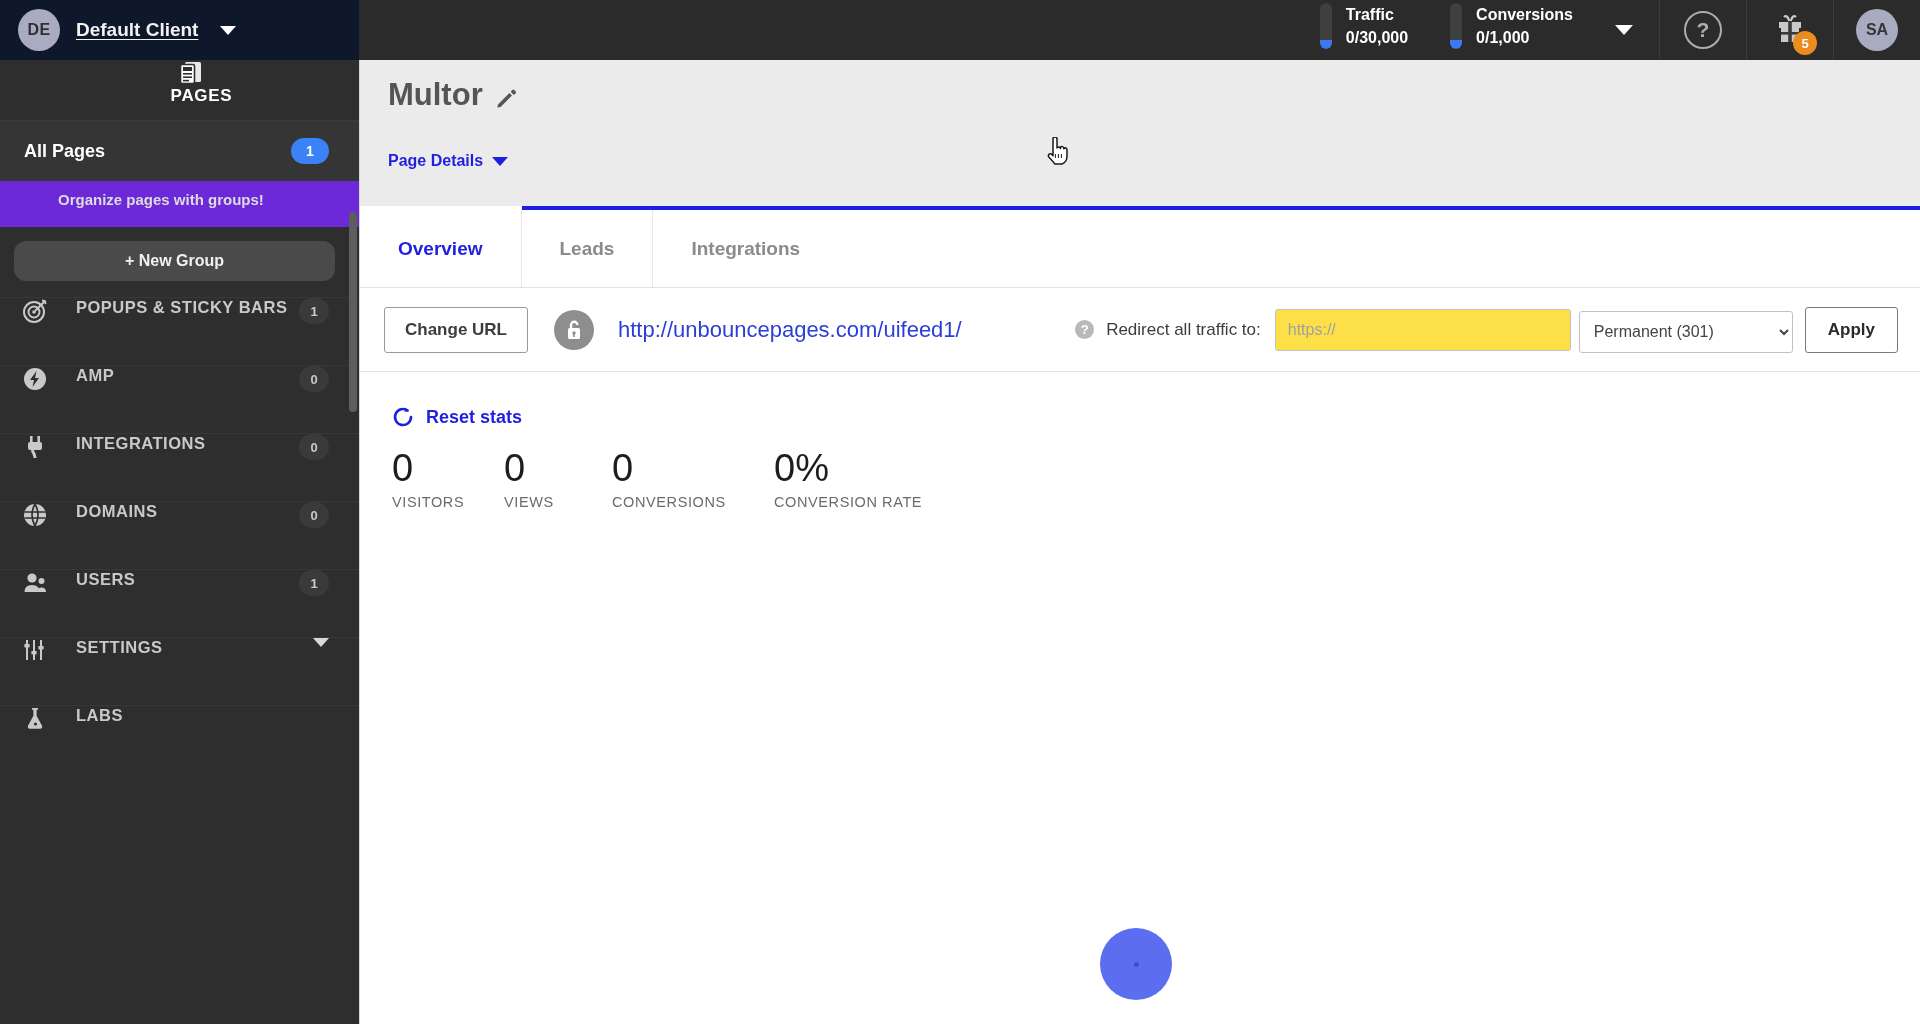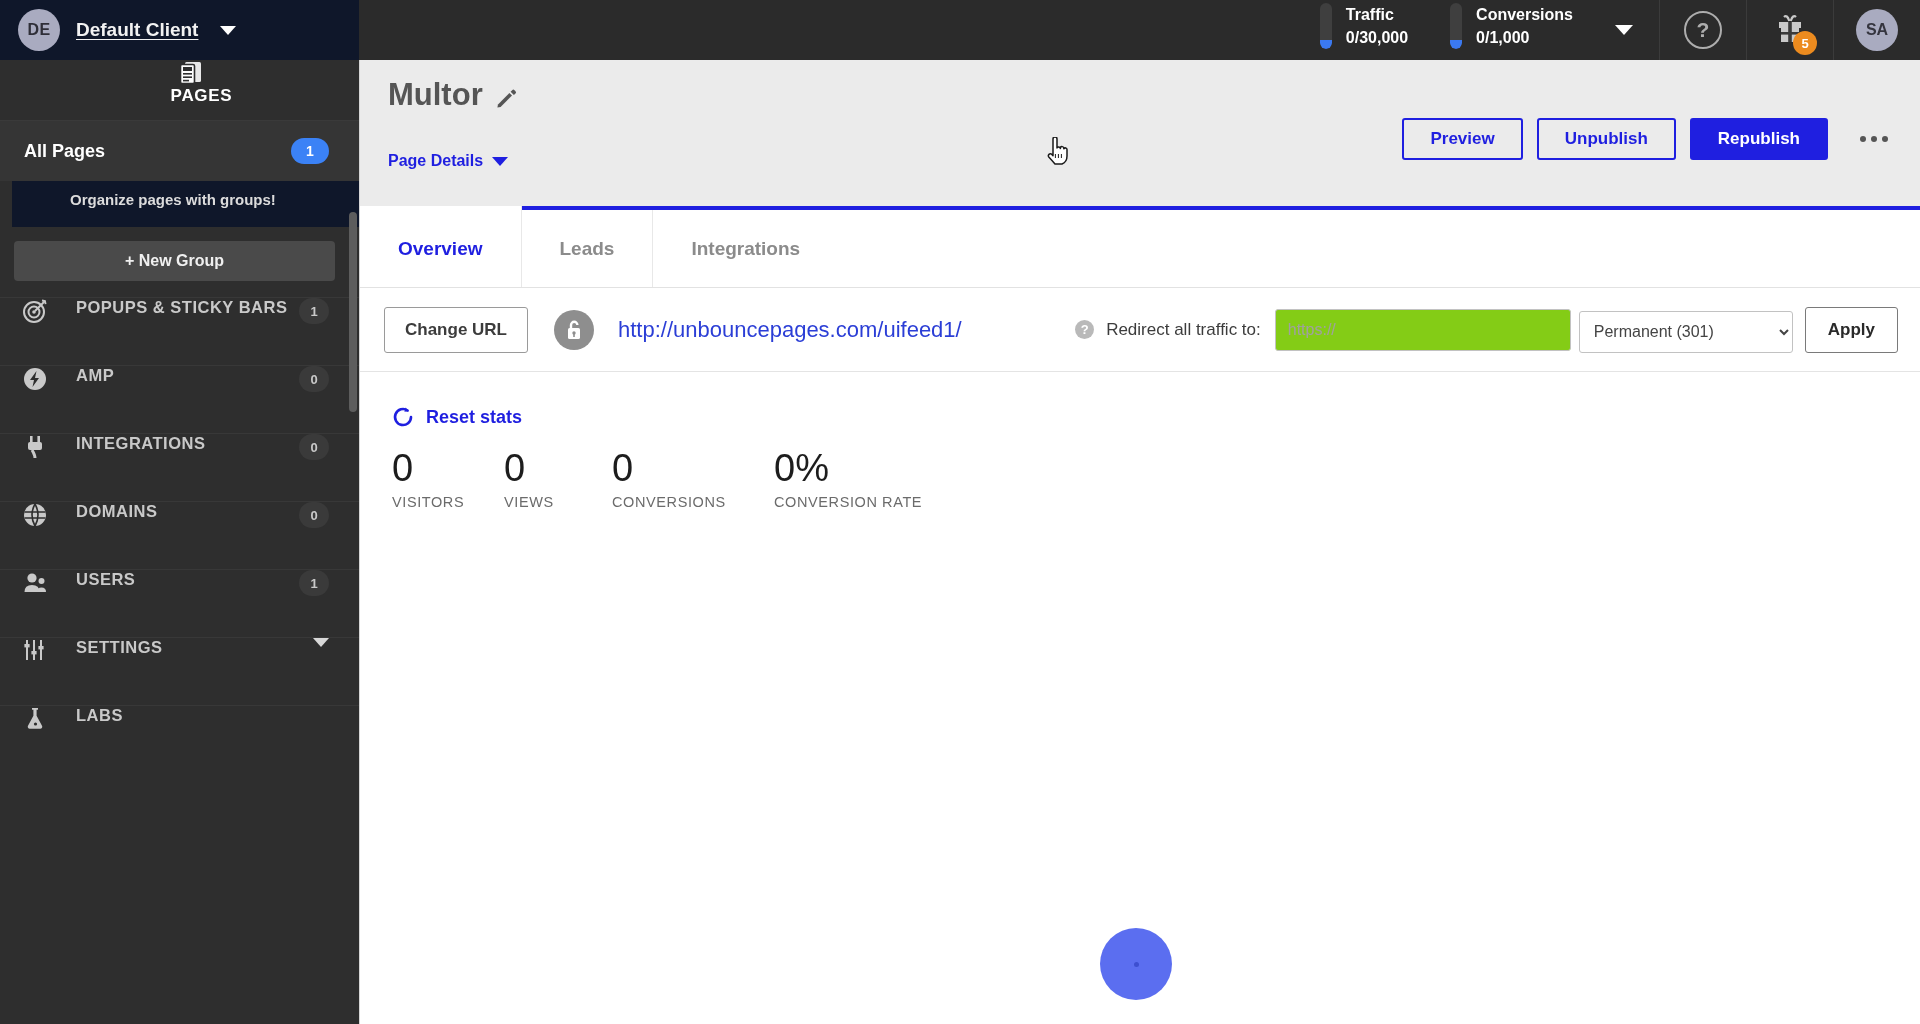--- a/index.html
+++ b/index.html
@@ -133,29 +133,28 @@
   }
   .allpages-row .lbl { color: #ffffff; font-size: 18px; font-weight: bold; flex: 1 1 auto; }
   .pill-blue {
     min-width: 38px; height: 26px; border-radius: 13px;
     background: #3b82f6; color: #ffffff;
     font-size: 14px; font-weight: bold;
     display: flex; align-items: center; justify-content: center;
     padding: 0 10px;
   }
   .group-promo {
-    background: #0f172a;
+    background: #6d28d9;
     padding: 4px 34px 12px 58px;
-    margin-left: 12px;
   }
   .promo-title { color: #dcdcdc; font-size: 15px; font-weight: bold; line-height: 30px; }
   .promo-body { color: #b5b5b5; font-size: 15px; line-height: 25px; }
   .newgroup-wrap { background: #2e2e2e; padding: 14px 24px 16px 14px; }
   .newgroup-btn {
-    height: 40px; border-radius: 4px;
+    height: 40px; border-radius: 12px;
     background: #4a4a4a; color: #f0f0f0;
     font-size: 16px; font-weight: bold;
     display: flex; align-items: center; justify-content: center;
     border: none; width: 100%;
     font-family: "Liberation Sans", sans-serif;
     cursor: pointer;
   }
   .nav-item {
     height: 68px; display: flex; align-items: flex-start;
     padding: 0 30px 0 22px;
@@ -293,21 +292,21 @@
     font-size: 13px; font-weight: bold;
     display: flex; align-items: center; justify-content: center;
     flex: 0 0 auto;
   }
   .redirect-label { margin-left: 12px; font-size: 17px; color: #3c3c3c; white-space: nowrap; }
   .redirect-input {
     margin-left: 14px; width: 296px; height: 42px;
     border: 1px solid #c2c2c2; border-radius: 3px;
     padding: 0 12px; font-size: 16px; color: #333;
     font-family: "Liberation Sans", sans-serif;
-    background: #84cc16;
+    background: #fde047;
   }
   .redirect-input::placeholder { color: #a0a0a0; }
   .redirect-select {
     margin-left: 8px; width: 214px; height: 42px;
     border: 1px solid #c2c2c2; border-radius: 3px;
     padding: 0 10px; font-size: 16px; color: #444;
     font-family: "Liberation Sans", sans-serif;
     background: #ffffff;
     position: relative; top: 2px;
   }
@@ -539,30 +538,20 @@
           <path d="M15.6 4.8 L17.2 3.2 a1.6 1.6 0 0 1 2.3 0 l1 1 a1.6 1.6 0 0 1 0 2.3 l-1.6 1.6 z" fill="#555555"></path>
         </svg>
       </span>
     </div>
 
     <div class="page-details">
       <span class="txt">Page Details</span>
       <span class="caret-blue"></span>
     </div>
 
-    <div class="header-actions">
-      <button class="btn btn-outline">Preview</button>
-      <button class="btn btn-outline">Unpublish</button>
-      <button class="btn btn-primary">Republish</button>
-      <div class="kebab">
-          <span></span>
-          <span></span>
-          <span></span>
-        </div>
-    </div>
   </div>
 
   <div class="tabs">
     <div class="tab active">
       <span>Overview</span>
     </div>
     <div class="tab">
       <span>Leads</span>
     </div>
     <div class="tab" style="border-right:none;">

